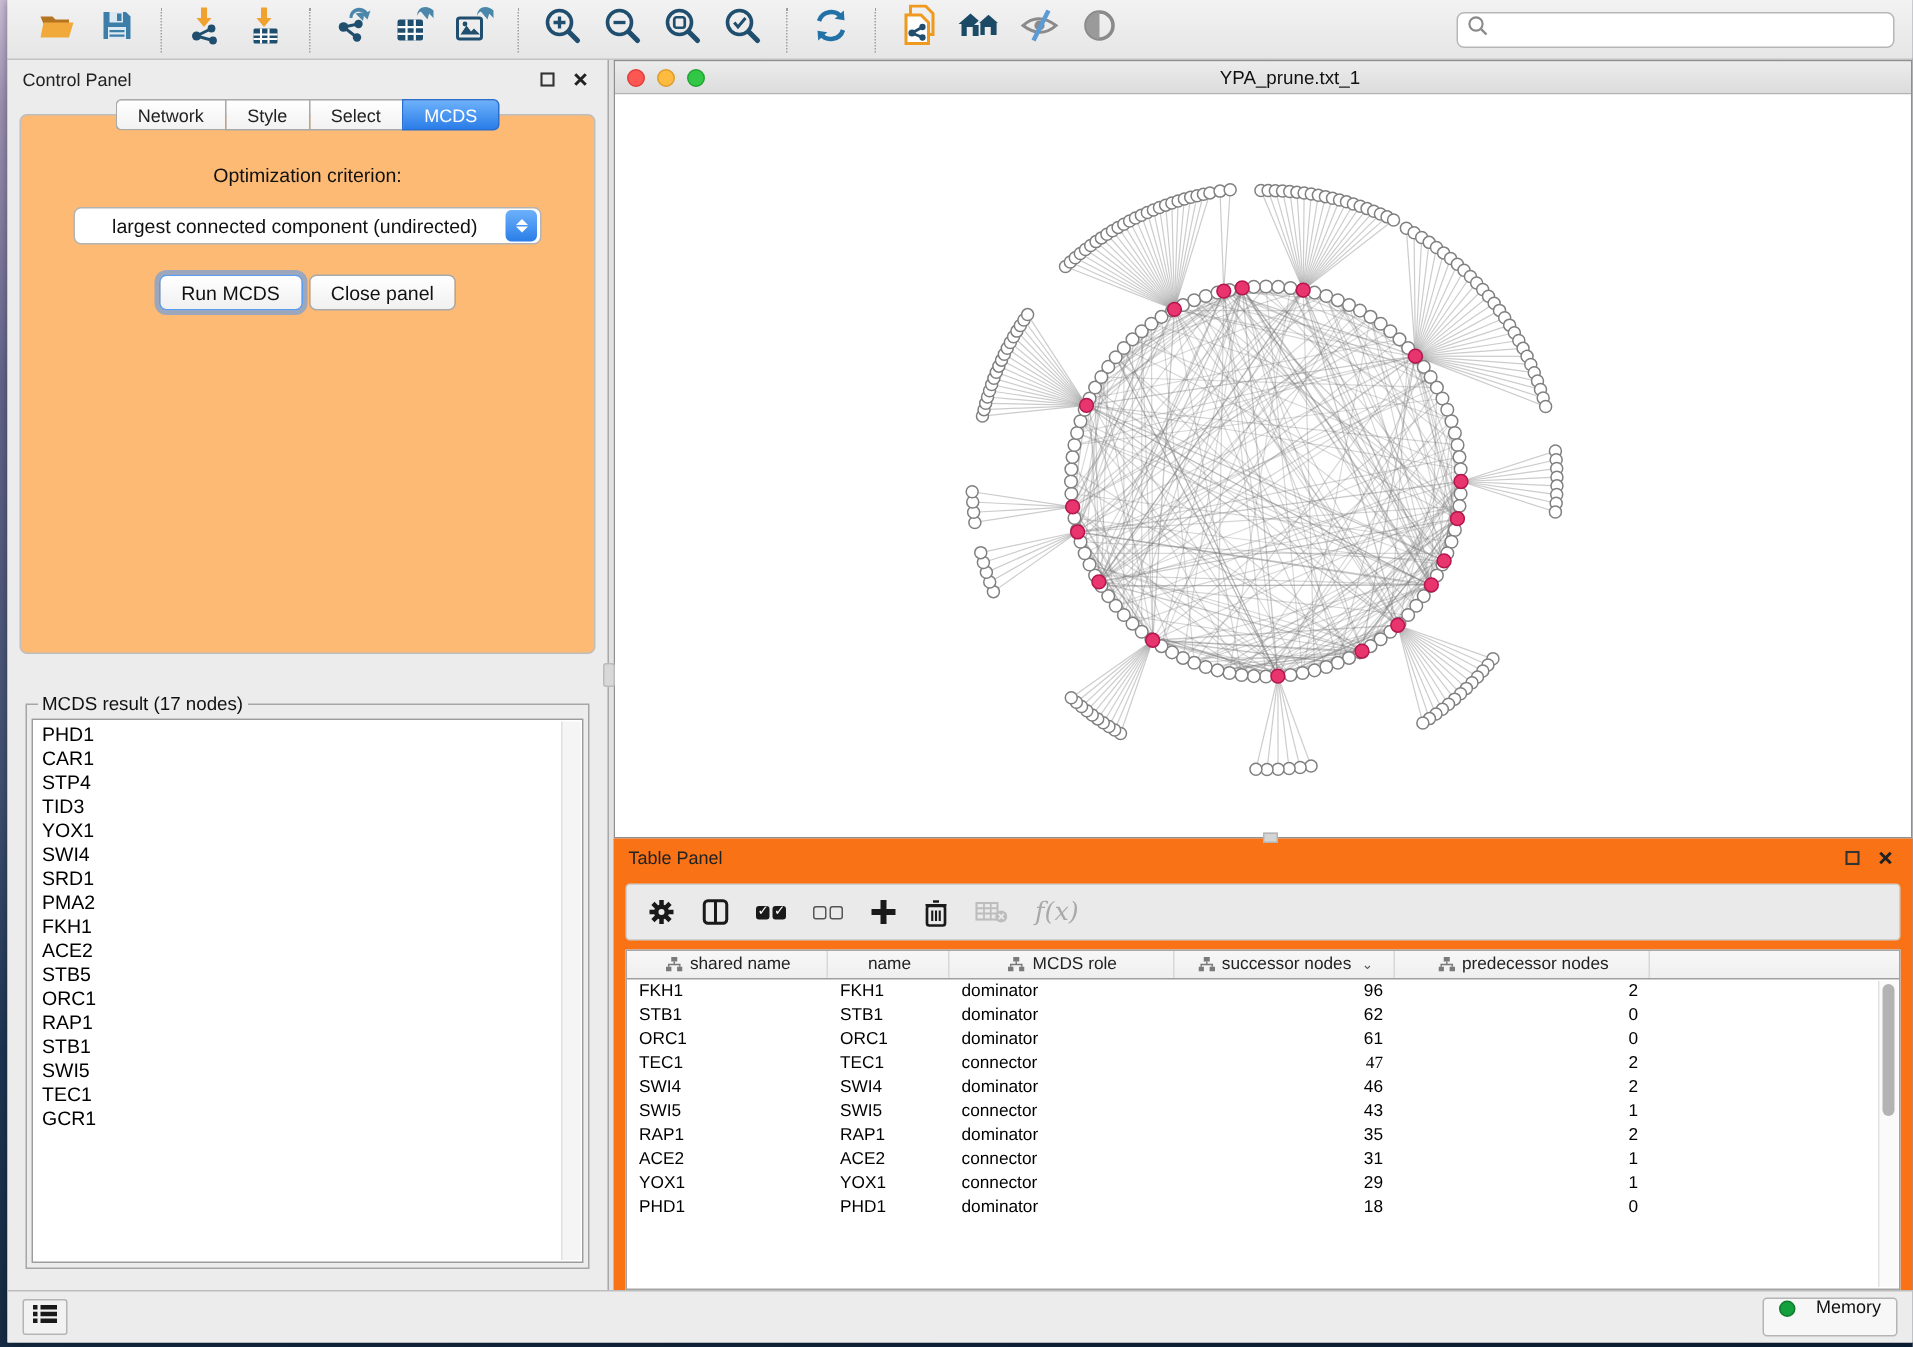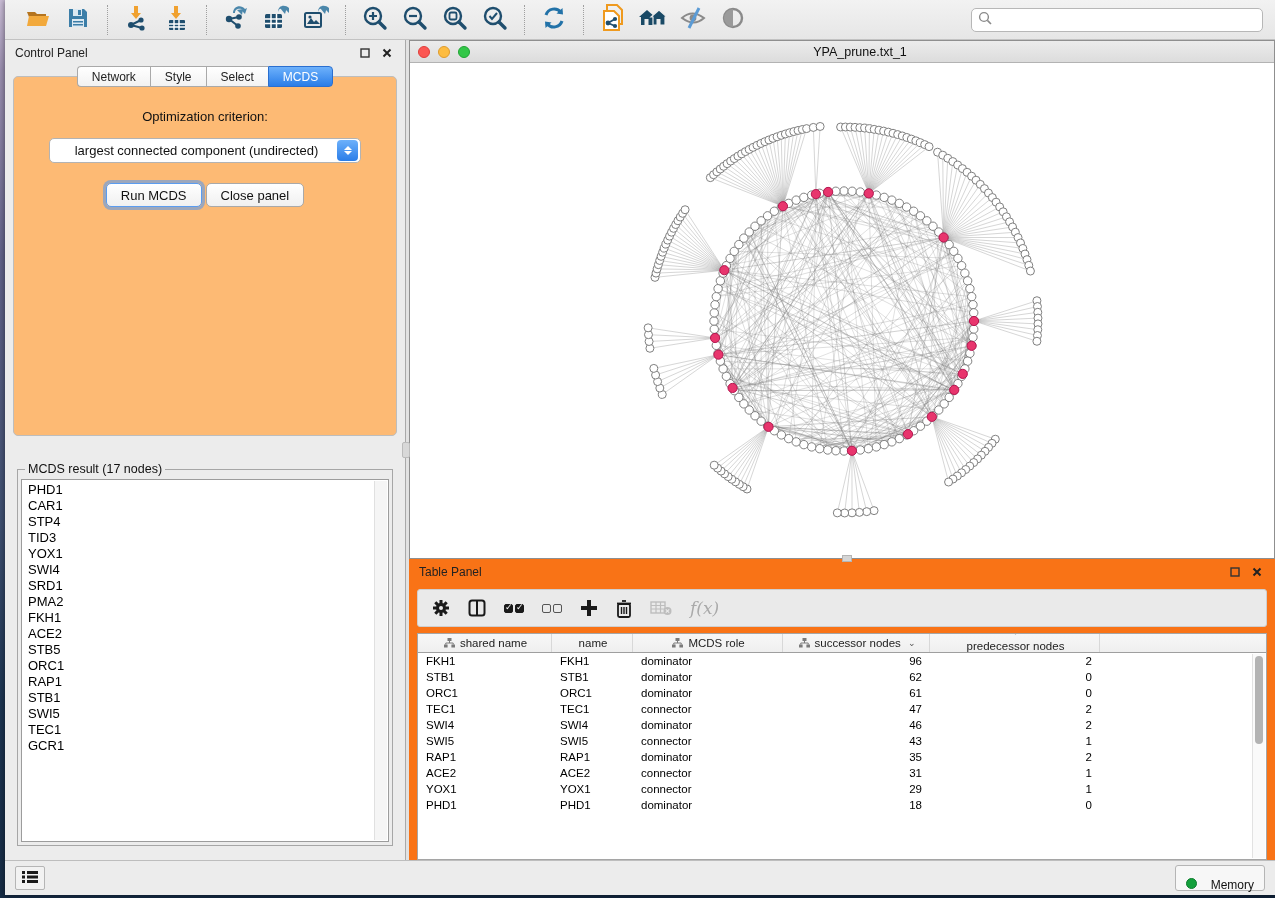--- a/index.html
+++ b/index.html
@@ -106,21 +106,21 @@
   .tp-tabs { height:28px; display:flex; justify-content:center; align-items:flex-start; padding-top:2px; flex:none; }
   .tp-tabs .seg { height:20px; font-size:12px; }
 
   
   .statusbar { height:35px; border-top:1px solid #bdbdbd; background:#ececec; display:flex; align-items:center;
                padding:0 10px; flex:none; }
   .listbtn { width:30px; height:24px; border:1px solid #b5b5b5; background:#f2f2f2; border-radius:2px;
              display:flex; align-items:center; justify-content:center; cursor:pointer; }
   .statusbar .spacer { flex:1; }
   .membtn { height:24px; border:1px solid #b5b5b5; background:#f7f7f7; border-radius:3px; display:flex;
-            align-items:flex-start; gap:14px; padding:12px 10px; font-size:12px; color:#111; cursor:pointer; }
+            align-items:flex-end; gap:14px; padding:12px 10px; font-size:12px; color:#111; cursor:pointer; }
   .memdot { width:11px; height:11px; border-radius:50%; background:#14a03c; border:1px solid #0d7c2d; }
 </style>
 </head>
 <body>
 
 <div class="app">
 
   <div class="toolbar">
     <div class="tgroup">
       <div class="tbtn">
@@ -1199,21 +1199,21 @@
                   <g fill="#7a7a7a">
                     <rect x="3.5" y="0" width="4" height="3"></rect>
                     <rect x="0" y="6.5" width="3.6" height="3"></rect>
                     <rect x="7.4" y="6.5" width="3.6" height="3"></rect>
                   </g>
                   <path d="M5.5 3 v2 M1.8 6.5 v-1.5 h7.4 v1.5" fill="none" stroke="#7a7a7a" stroke-width="1"></path>
                 </svg>
                 <span>successor nodes</span>
                 <span class="sorticon">⌄</span>
               </div>
-              <div class="th" style="width: 170px; flex-direction: column;">
+              <div class="th" style="width: 170px;">
                 <svg width="11" height="10" viewBox="0 0 11 10">
                   <g fill="#7a7a7a">
                     <rect x="3.5" y="0" width="4" height="3"></rect>
                     <rect x="0" y="6.5" width="3.6" height="3"></rect>
                     <rect x="7.4" y="6.5" width="3.6" height="3"></rect>
                   </g>
                   <path d="M5.5 3 v2 M1.8 6.5 v-1.5 h7.4 v1.5" fill="none" stroke="#7a7a7a" stroke-width="1"></path>
                 </svg>
                 <span>predecessor nodes</span>
               </div>
@@ -1237,21 +1237,21 @@
                 <div class="td" style="width: 134px;">ORC1</div>
                 <div class="td" style="width: 81px;">ORC1</div>
                 <div class="td" style="width: 150px;">dominator</div>
                 <div class="td num" style="width: 147px;">61</div>
                 <div class="td num" style="width: 170px;">0</div>
               </div>
               <div class="trow">
                 <div class="td" style="width: 134px;">TEC1</div>
                 <div class="td" style="width: 81px;">TEC1</div>
                 <div class="td" style="width: 150px;">connector</div>
-                <div class="td num" style="width: 147px;">47</div>
+                <div class="td num" style="width: 147px; font-family: Liberation Serif, serif;">47</div>
                 <div class="td num" style="width: 170px;">2</div>
               </div>
               <div class="trow">
                 <div class="td" style="width: 134px;">SWI4</div>
                 <div class="td" style="width: 81px;">SWI4</div>
                 <div class="td" style="width: 150px;">dominator</div>
                 <div class="td num" style="width: 147px;">46</div>
                 <div class="td num" style="width: 170px;">2</div>
               </div>
               <div class="trow">

